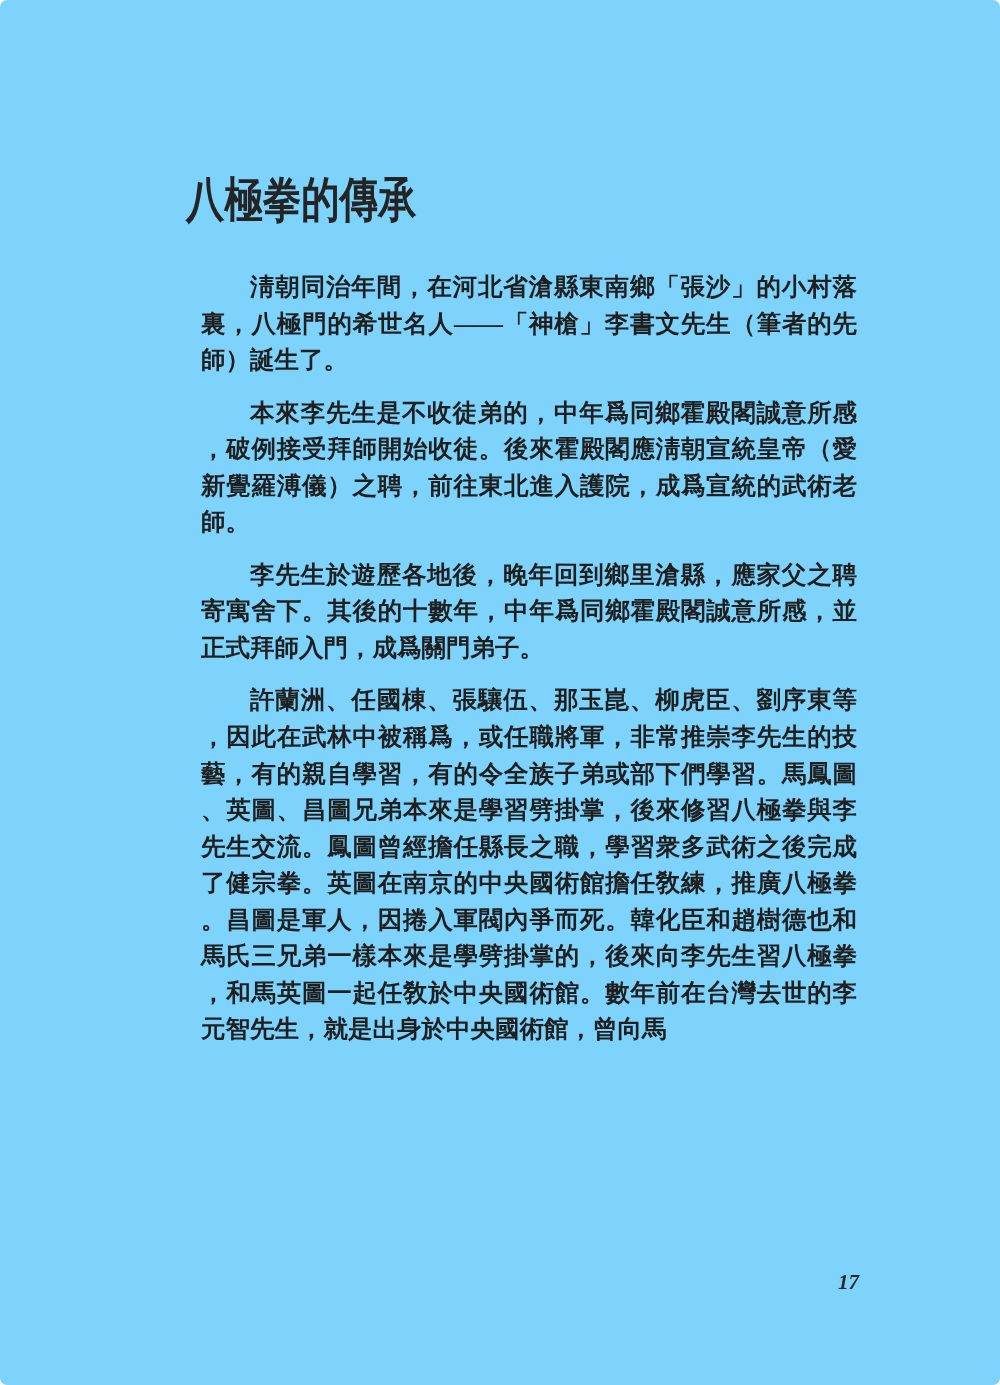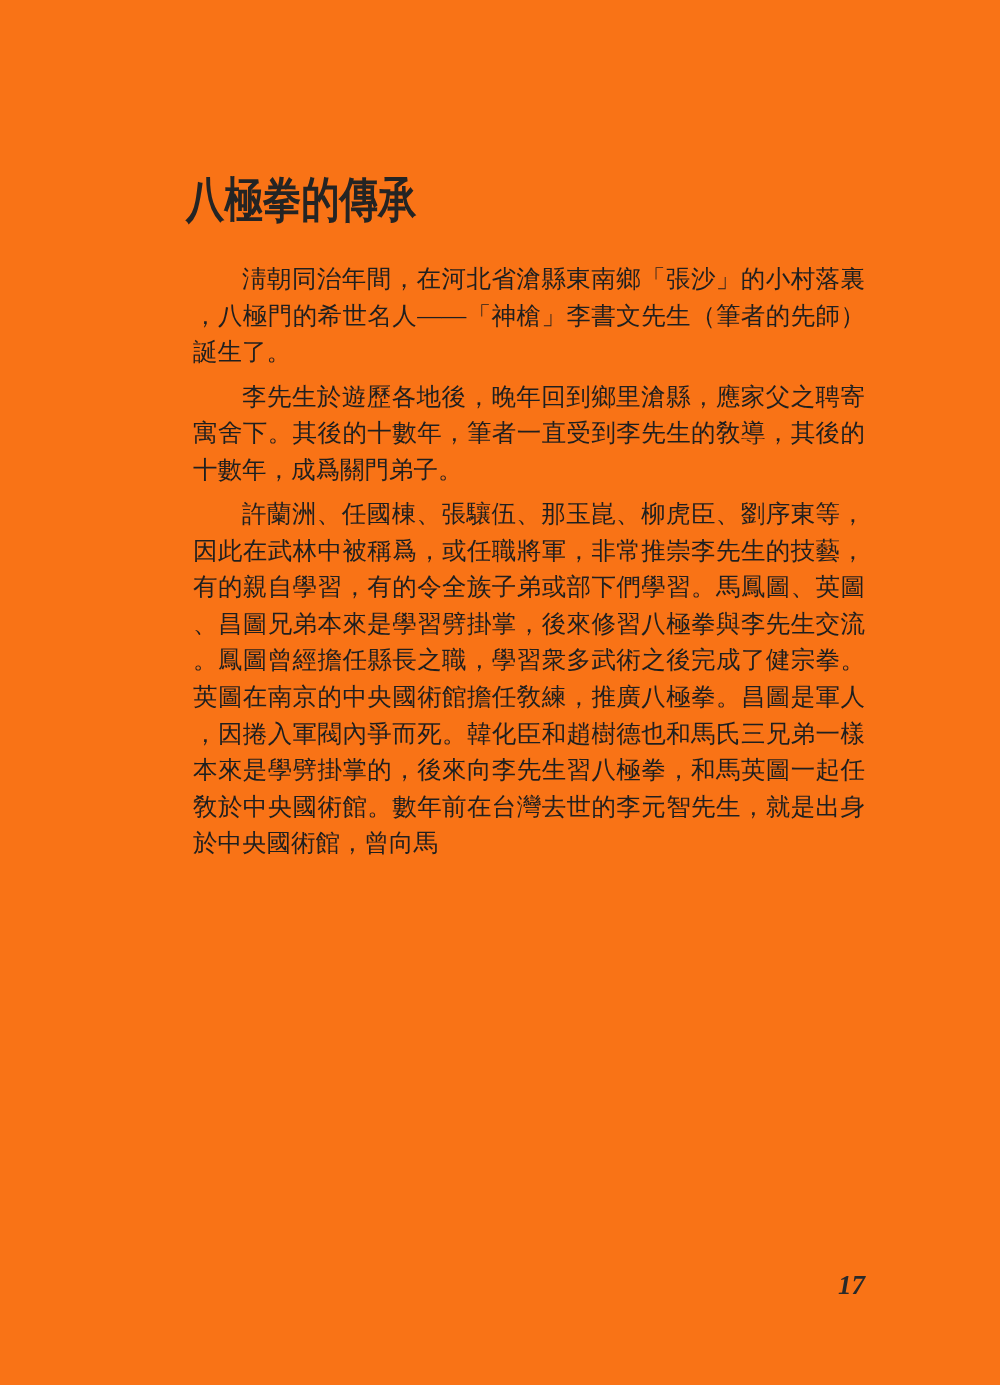--- a/index.html
+++ b/index.html
@@ -4,24 +4,25 @@
 <style>
   html, body {
     margin: 0;
     padding: 0;
     background: #ffffff;
   }
   .page {
     position: relative;
     width: 1000px;
     height: 1385px;
-    background: #f97316;
+    background: #7dd3fc;
     overflow: hidden;
     font-family: "Liberation Serif", serif;
     color: #222222;
+    border-radius: 7px;
   }
   .chapter-title {
     position: absolute;
     left: 186px;
     top: 174px;
     margin: 0;
     font-family: "Liberation Sans", sans-serif;
     font-weight: 900;
     font-size: 48px;
     line-height: 1.1;
@@ -38,43 +39,45 @@
     width: 688px;
     font-size: 24.5px;
     line-height: 36.55px;
     text-align: justify;
     text-justify: inter-ideograph;
     word-break: break-all;
     line-break: anywhere;
     color: #1f1f1f;
   }
   .body-text p {
-    margin: 8px;
+    margin: 16px;
     padding: 0;
     text-indent: 2em;
+    font-weight: bold;
   }
   .page-number {
     position: absolute;
     left: 838px;
     top: 1270px;
     font-family: "Liberation Serif", serif;
     font-style: italic;
     font-weight: 600;
-    font-size: 27px;
+    font-size: 21px;
     color: #2a2a2a;
   }
 </style>
 </head>
 <body>
 
 <div class="page">
 
   <h1 class="chapter-title">八極拳的傳承</h1>
 
   <div class="body-text">
     <p>淸朝同治年間，在河北省滄縣東南鄉「張沙」的小村落裏，八極門的希世名人——「神槍」李書文先生（筆者的先師）誕生了。</p>
-    <p>李先生於遊歷各地後，晚年回到鄉里滄縣，應家父之聘寄寓舍下。其後的十數年，筆者一直受到李先生的敎導，其後的十數年，成爲關門弟子。</p>
+    <p>本來李先生是不收徒弟的，中年爲同鄉霍殿閣誠意所感，破例接受拜師開始收徒。後來霍殿閣應淸朝宣統皇帝（愛新覺羅溥儀）之聘，前往東北進入護院，成爲宣統的武術老師。</p>
+    <p>李先生於遊歷各地後，晚年回到鄉里滄縣，應家父之聘寄寓舍下。其後的十數年，中年爲同鄉霍殿閣誠意所感，並正式拜師入門，成爲關門弟子。</p>
     <p>許蘭洲、任國棟、張驤伍、那玉崑、柳虎臣、劉序東等，因此在武林中被稱爲，或任職將軍，非常推崇李先生的技藝，有的親自學習，有的令全族子弟或部下們學習。馬鳳圖、英圖、昌圖兄弟本來是學習劈掛掌，後來修習八極拳與李先生交流。鳳圖曾經擔任縣長之職，學習衆多武術之後完成了健宗拳。英圖在南京的中央國術館擔任敎練，推廣八極拳。昌圖是軍人，因捲入軍閥內爭而死。韓化臣和趙樹德也和馬氏三兄弟一樣本來是學劈掛掌的，後來向李先生習八極拳，和馬英圖一起任敎於中央國術館。數年前在台灣去世的李元智先生，就是出身於中央國術館，曾向馬</p>
   </div>
 
   <div class="page-number">17</div>
 
 </div>
 
 </body></html>

